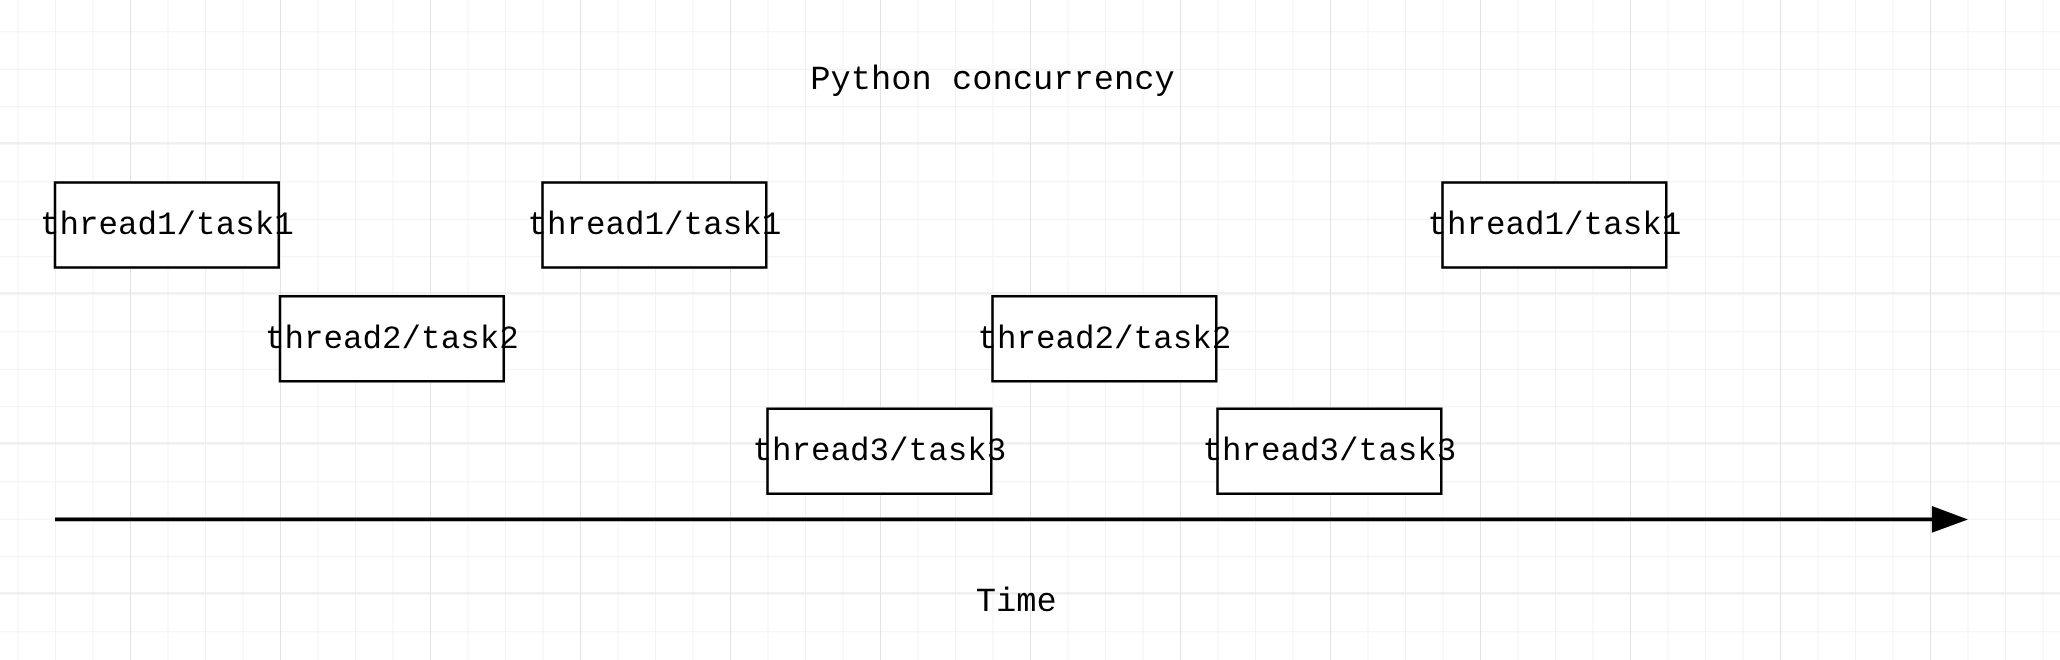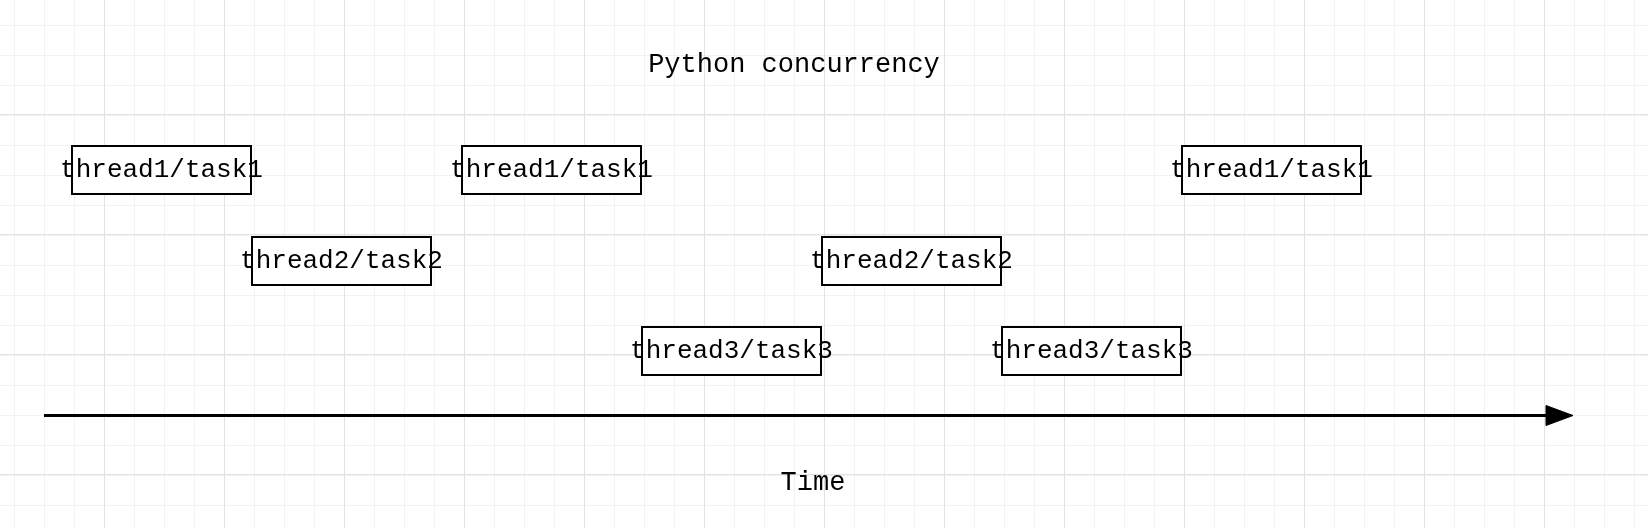--- a/index.html
+++ b/index.html
@@ -30,28 +30,27 @@
     top: 52px;
     left: 794px;
     transform: translateX(-50%);
     font-size: 27px;
     line-height: 1;
     white-space: nowrap;
   }
   .task-box {
     position: absolute;
     width: 181px;
-    height: 50px;
+    height: 70px;
     box-sizing: border-box;
     border: 2px solid #000000;
     background: #ffffff;
     display: flex;
     align-items: center;
     justify-content: center;
-    margin-left: 28px;
   }
   .task-box span {
     font-size: 26px;
     line-height: 1;
     white-space: nowrap;
   }
   .axis-svg {
     position: absolute;
     left: 0;
     top: 0;

